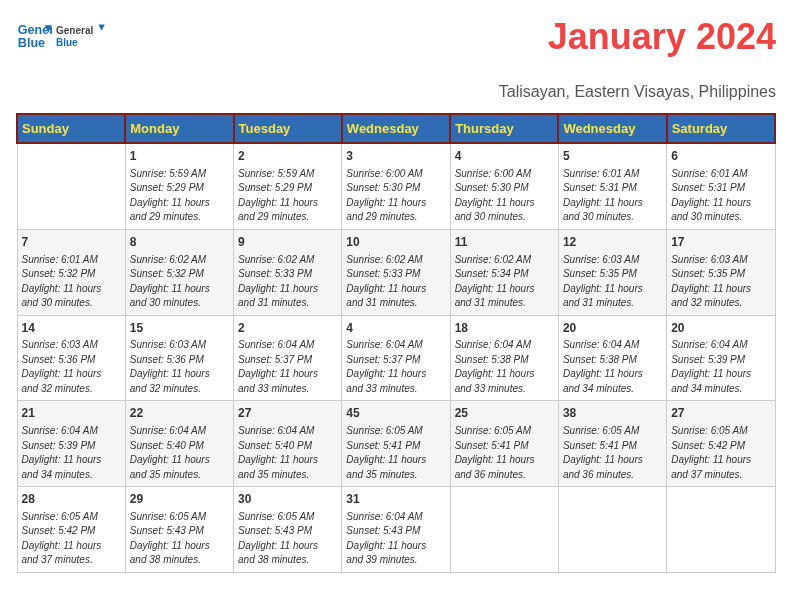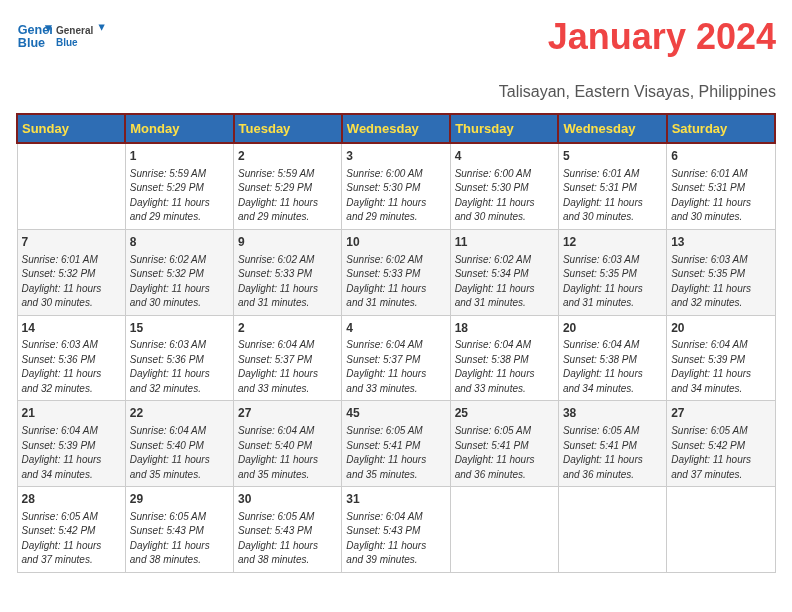--- a/index.html
+++ b/index.html
@@ -200,21 +200,21 @@
 and 31 minutes.</div>
         </td>
         <td>
           <span class="day-num">12</span>
           <div class="cell-content" style="white-space: pre-line;">Sunrise: 6:03 AM
 Sunset: 5:35 PM
 Daylight: 11 hours
 and 31 minutes.</div>
         </td>
         <td>
-          <span class="day-num">13</span>
+          <span class="day-num">17</span>
           <div class="cell-content" style="white-space: pre-line;">Sunrise: 6:03 AM
 Sunset: 5:35 PM
 Daylight: 11 hours
 and 32 minutes.</div>
         </td>
       </tr>
       <tr>
         <td>
           <span class="day-num">14</span>
           <div class="cell-content" style="white-space: pre-line;">Sunrise: 6:03 AM

